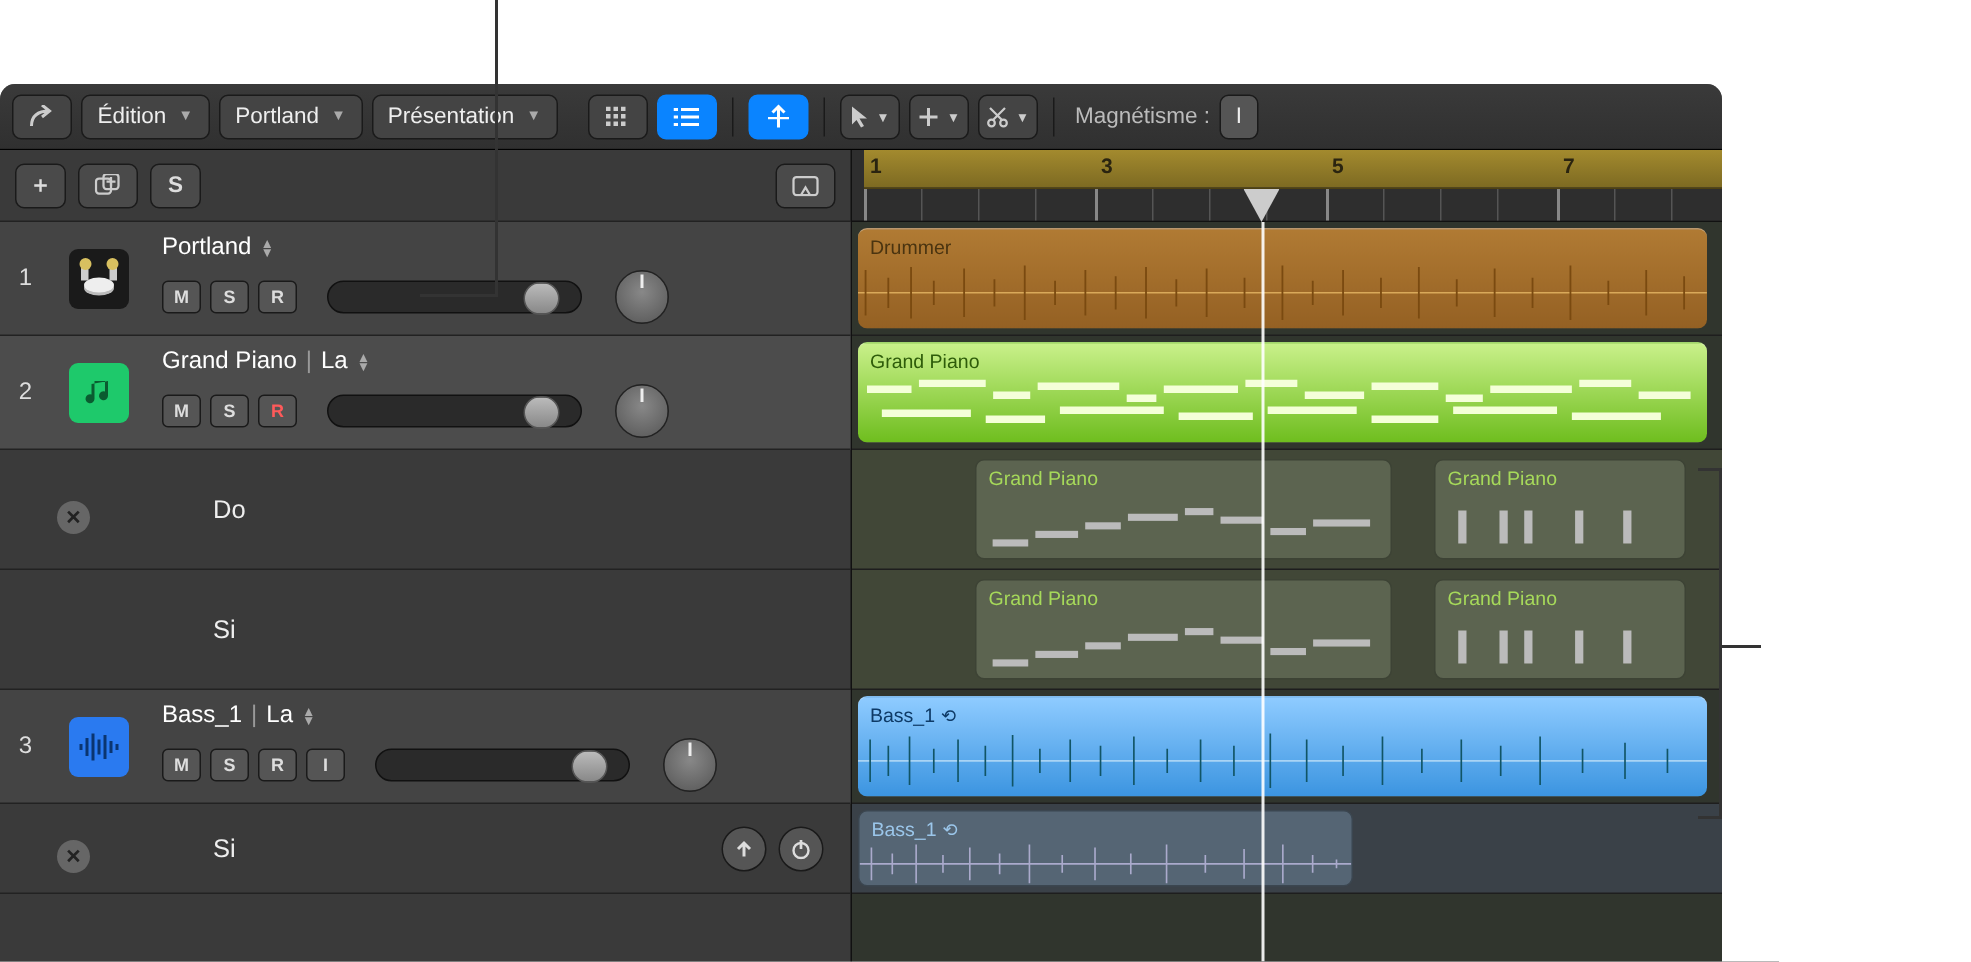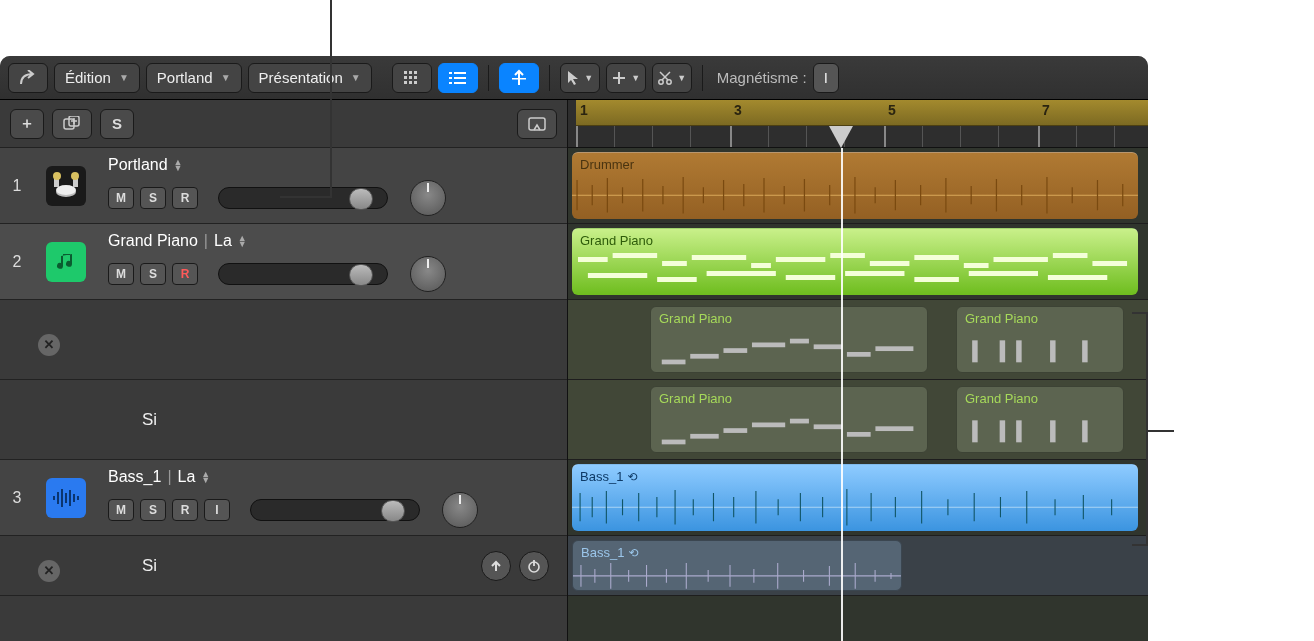--- a/index.html
+++ b/index.html
@@ -246,20 +246,21 @@
             <div style="width:10px"></div>
             <div class="pan"></div>
           </div>
         </div>
       </div>
 
       <div class="sub">
         <div class="close-col">
             <div class="close-btn">✕</div>
           </div>
+        <div class="sub-label">Do</div>
       </div>
       <div class="sub">
         <div class="close-col"></div>
         <div class="sub-label">Si</div>
       </div>
 
       <div class="track" style="height:76px;background:#444">
         <div class="num-col">3</div>
         <div class="icon-col">
           <div class="tk-icon" style="background:#2a7af0">

